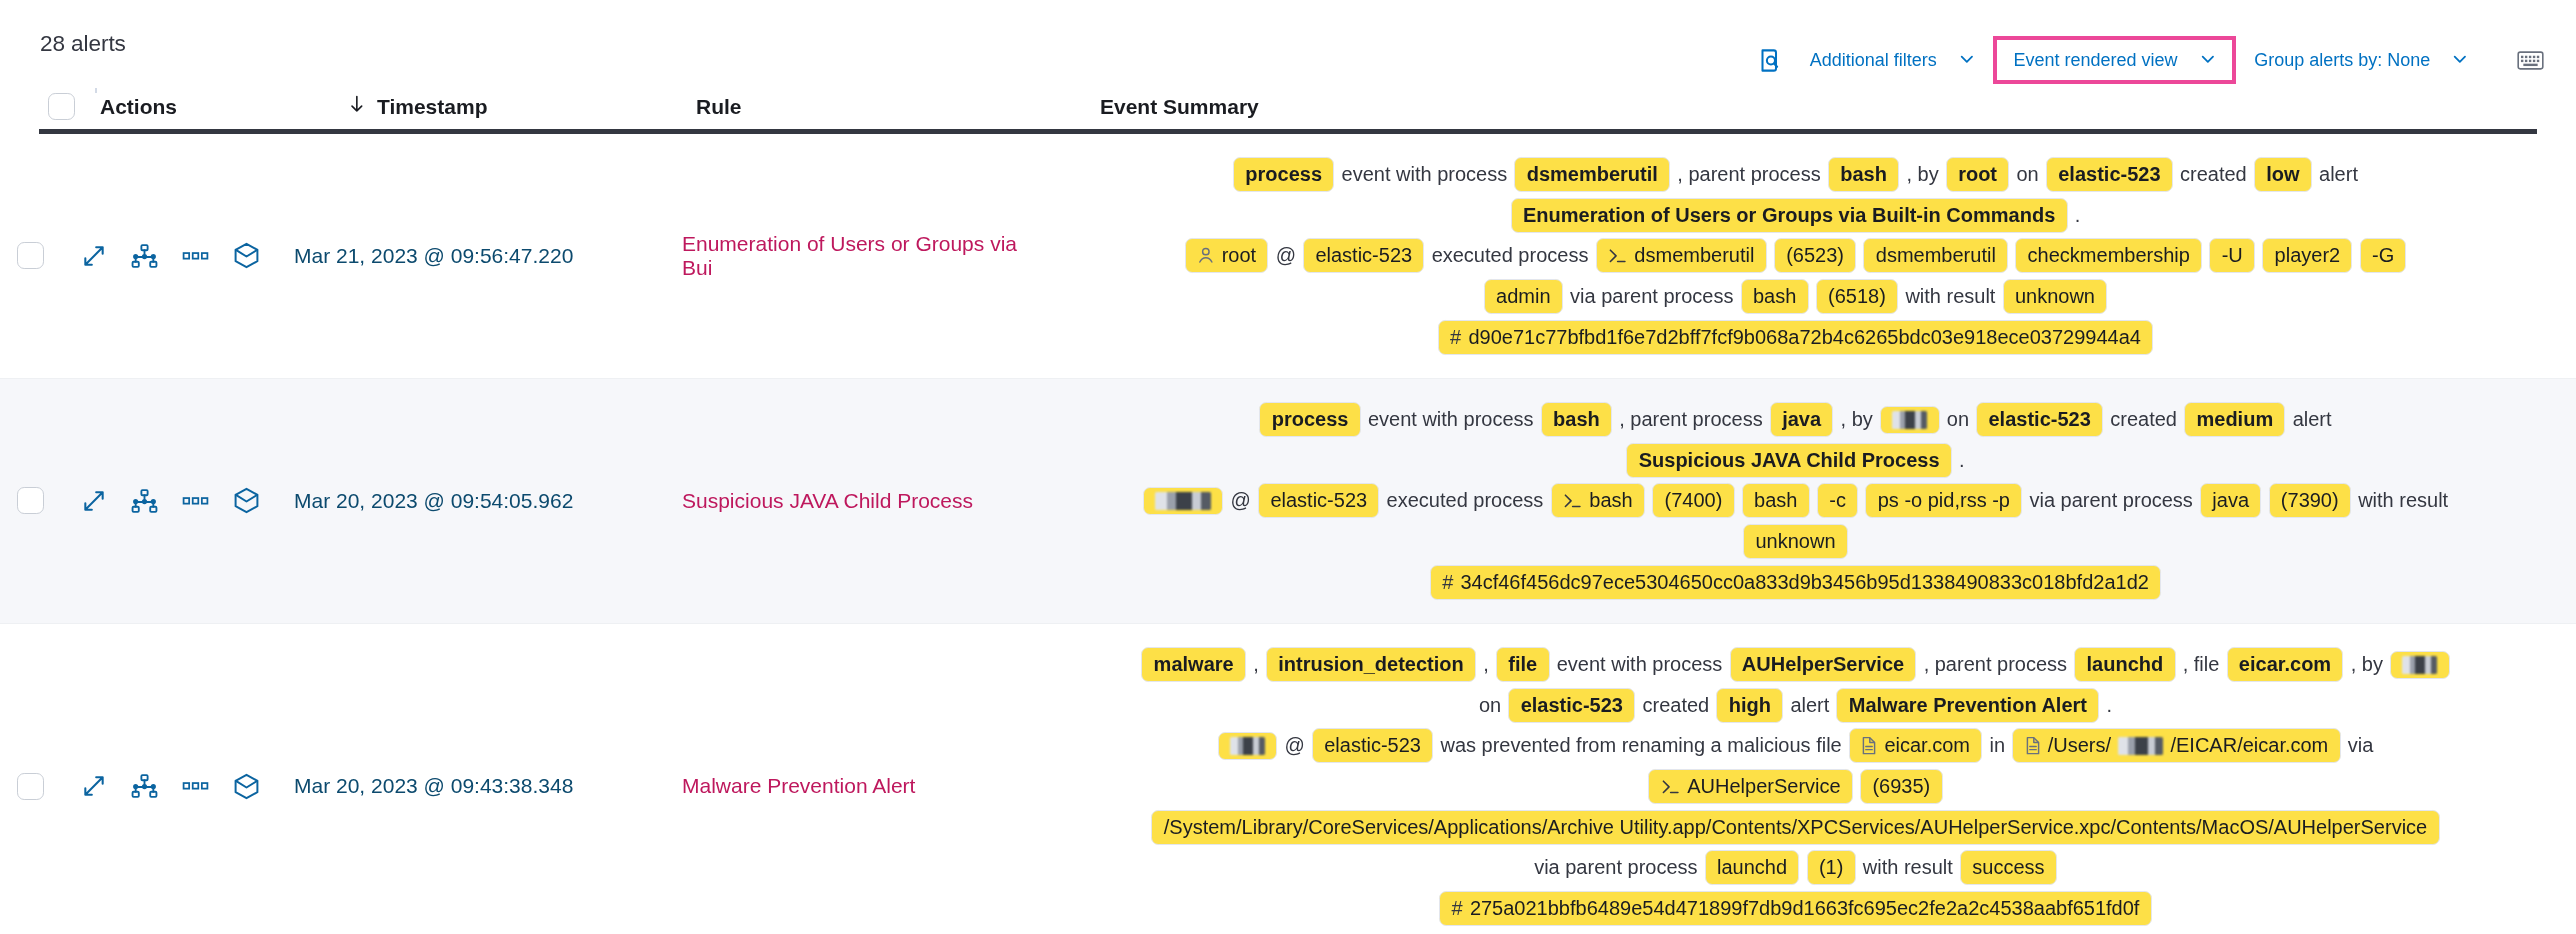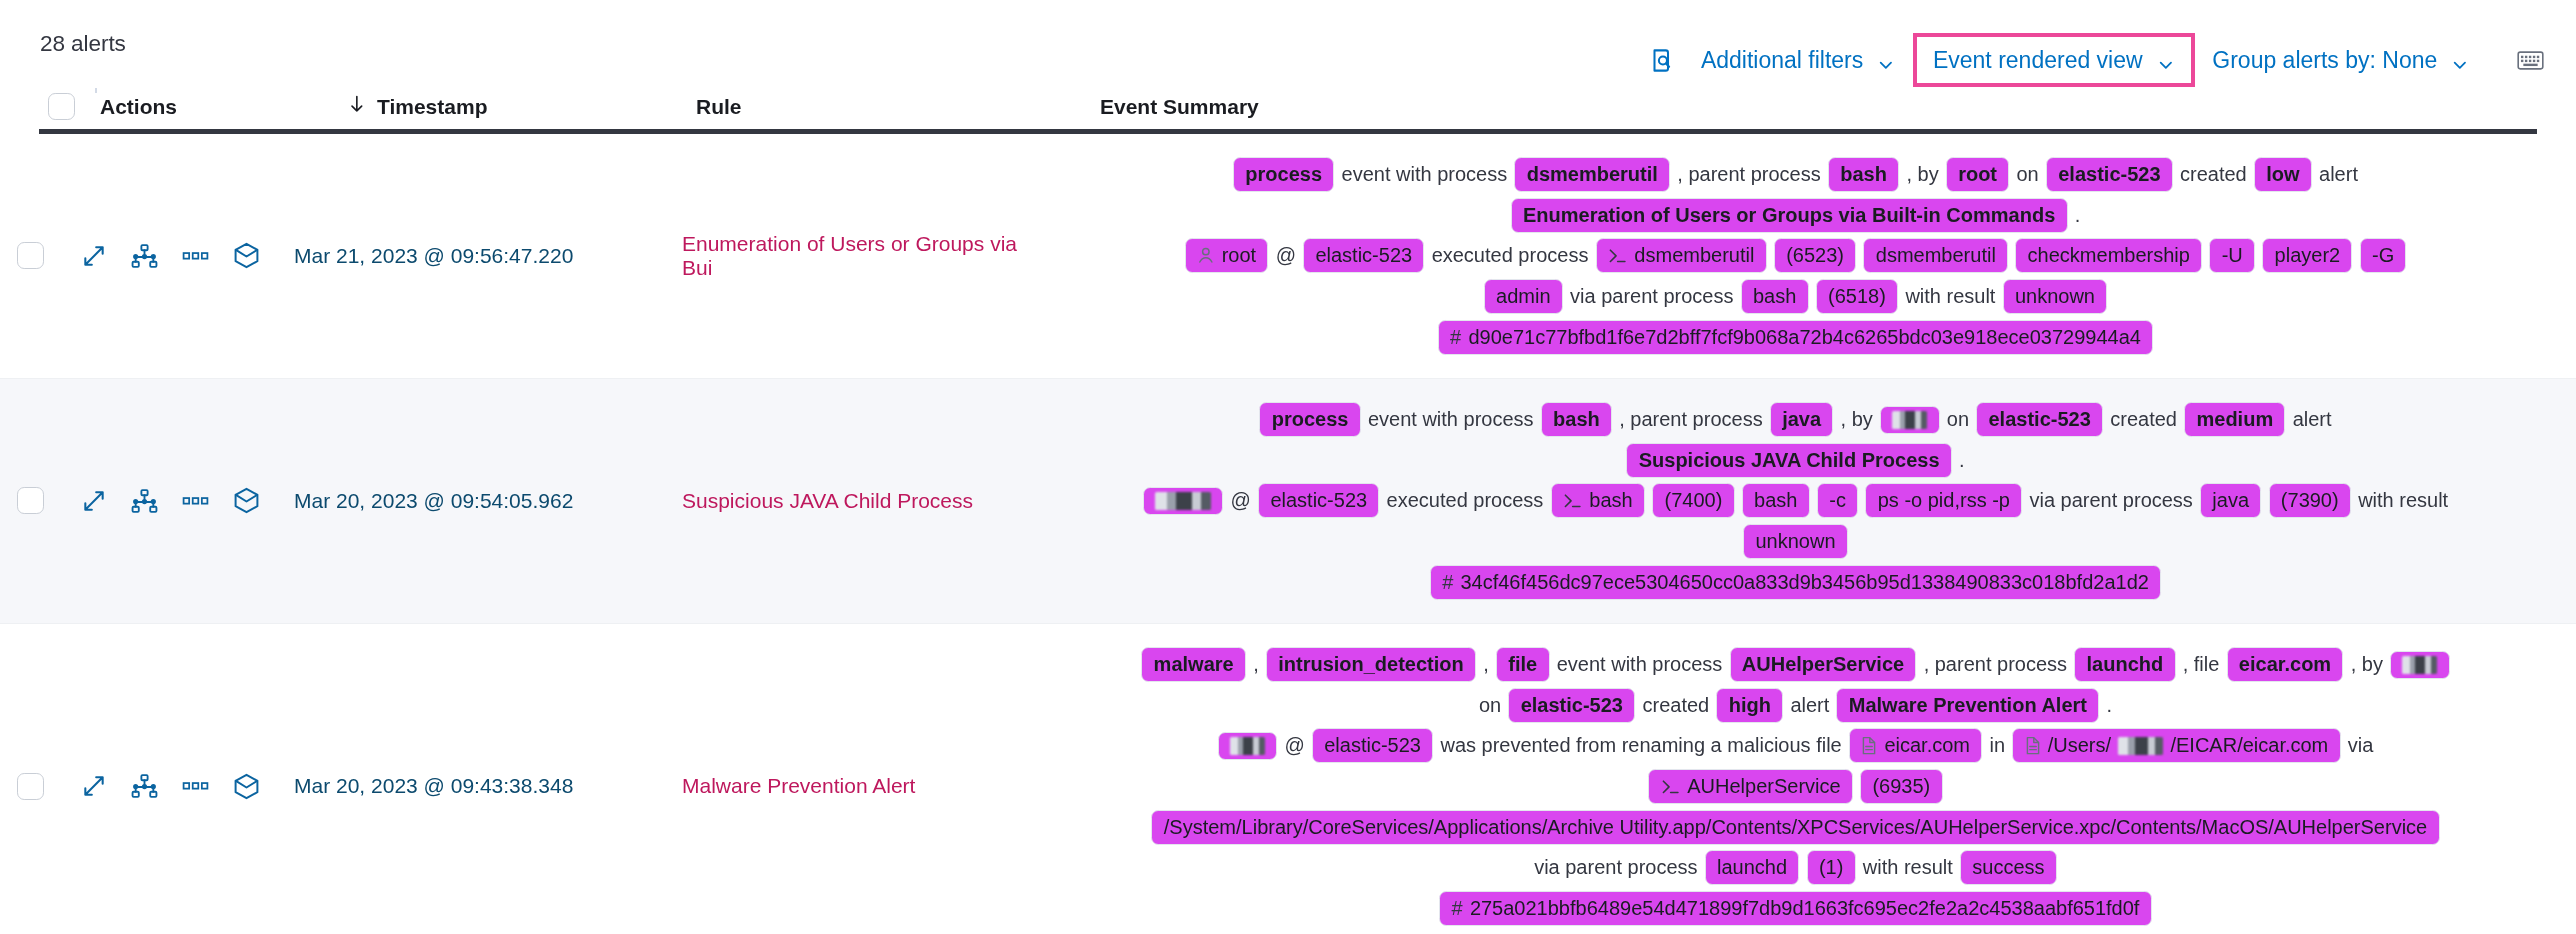--- a/index.html
+++ b/index.html
@@ -30,22 +30,22 @@
     padding-top: 31px;
   }
   .count-divider {
     width: 1.6px; height: 34px; background: #d3dae6; margin-left: 26px; margin-top: 31px;
   }
   .toolbar-right {
     margin-left: auto; display: flex; align-items: center;
     padding-right: 32px; height: 100%; padding-top: 27px;
   }
   .tb-btn {
-    display: flex; align-items: flex-end; gap: 14px;
-    font-size: 23px; color: #0071c2; cursor: pointer; white-space: nowrap;
+    display: flex; align-items: flex-start; gap: 21px;
+    font-size: 18px; color: #0071c2; cursor: pointer; white-space: nowrap;
     padding: 8px 13px; background: transparent; border: none;
     font-family: "Liberation Sans", sans-serif;
   }
   .tb-icon-btn { padding: 6.4px 11.3px; display:flex; align-items:center; cursor:pointer; }
   .chev { display: inline-block; width: 17.7px; height: 17.7px; flex: none; }
   .chev svg { display:block; }
   .highlight-box {
     border: 4.8px solid #ec4899; padding: 1.6px 3.2px; margin: 0 4.8px;
     display: flex; align-items: center;
   }
@@ -93,21 +93,21 @@
   .act-icon { cursor: pointer; display: flex; align-items: center; color: #0b64a0; }
 
   
   .sum-line {
     display: flex; flex-wrap: wrap; align-items: center;
     justify-content: center; gap: 5.6px 7.2px; margin: 5.6px 0;
   }
   .txt { font-size: 20px; color: #343741; white-space: nowrap; }
   .pill {
     display: inline-flex; align-items: center; gap: 7.2px;
-    border: 1.6px solid #e3e6ed; border-radius: 7.2px; background: #d946ef;
+    border: 1.6px solid #e3e6ed; border-radius: 7.2px; background: #fde047;
     padding: 4px 11.3px; font-size: 20px; color: #1a1c21; white-space: nowrap;
     line-height: 1.25; cursor: pointer;
   }
   .pill.bold { font-weight: 700; }
   .pill .pi { flex: none; display:flex; align-items:center; color:#69707d; }
   .redact {
     display:inline-block; height: 17.7px; width: 45px; border-radius:1.6px;
     background:
       linear-gradient(90deg,#dfe2e8 0 22%, #9aa0ab 22% 38%, #3c4149 38% 66%, #c8ccd4 66% 82%, #555b64 82% 100%);
     filter: blur(1.1px);

